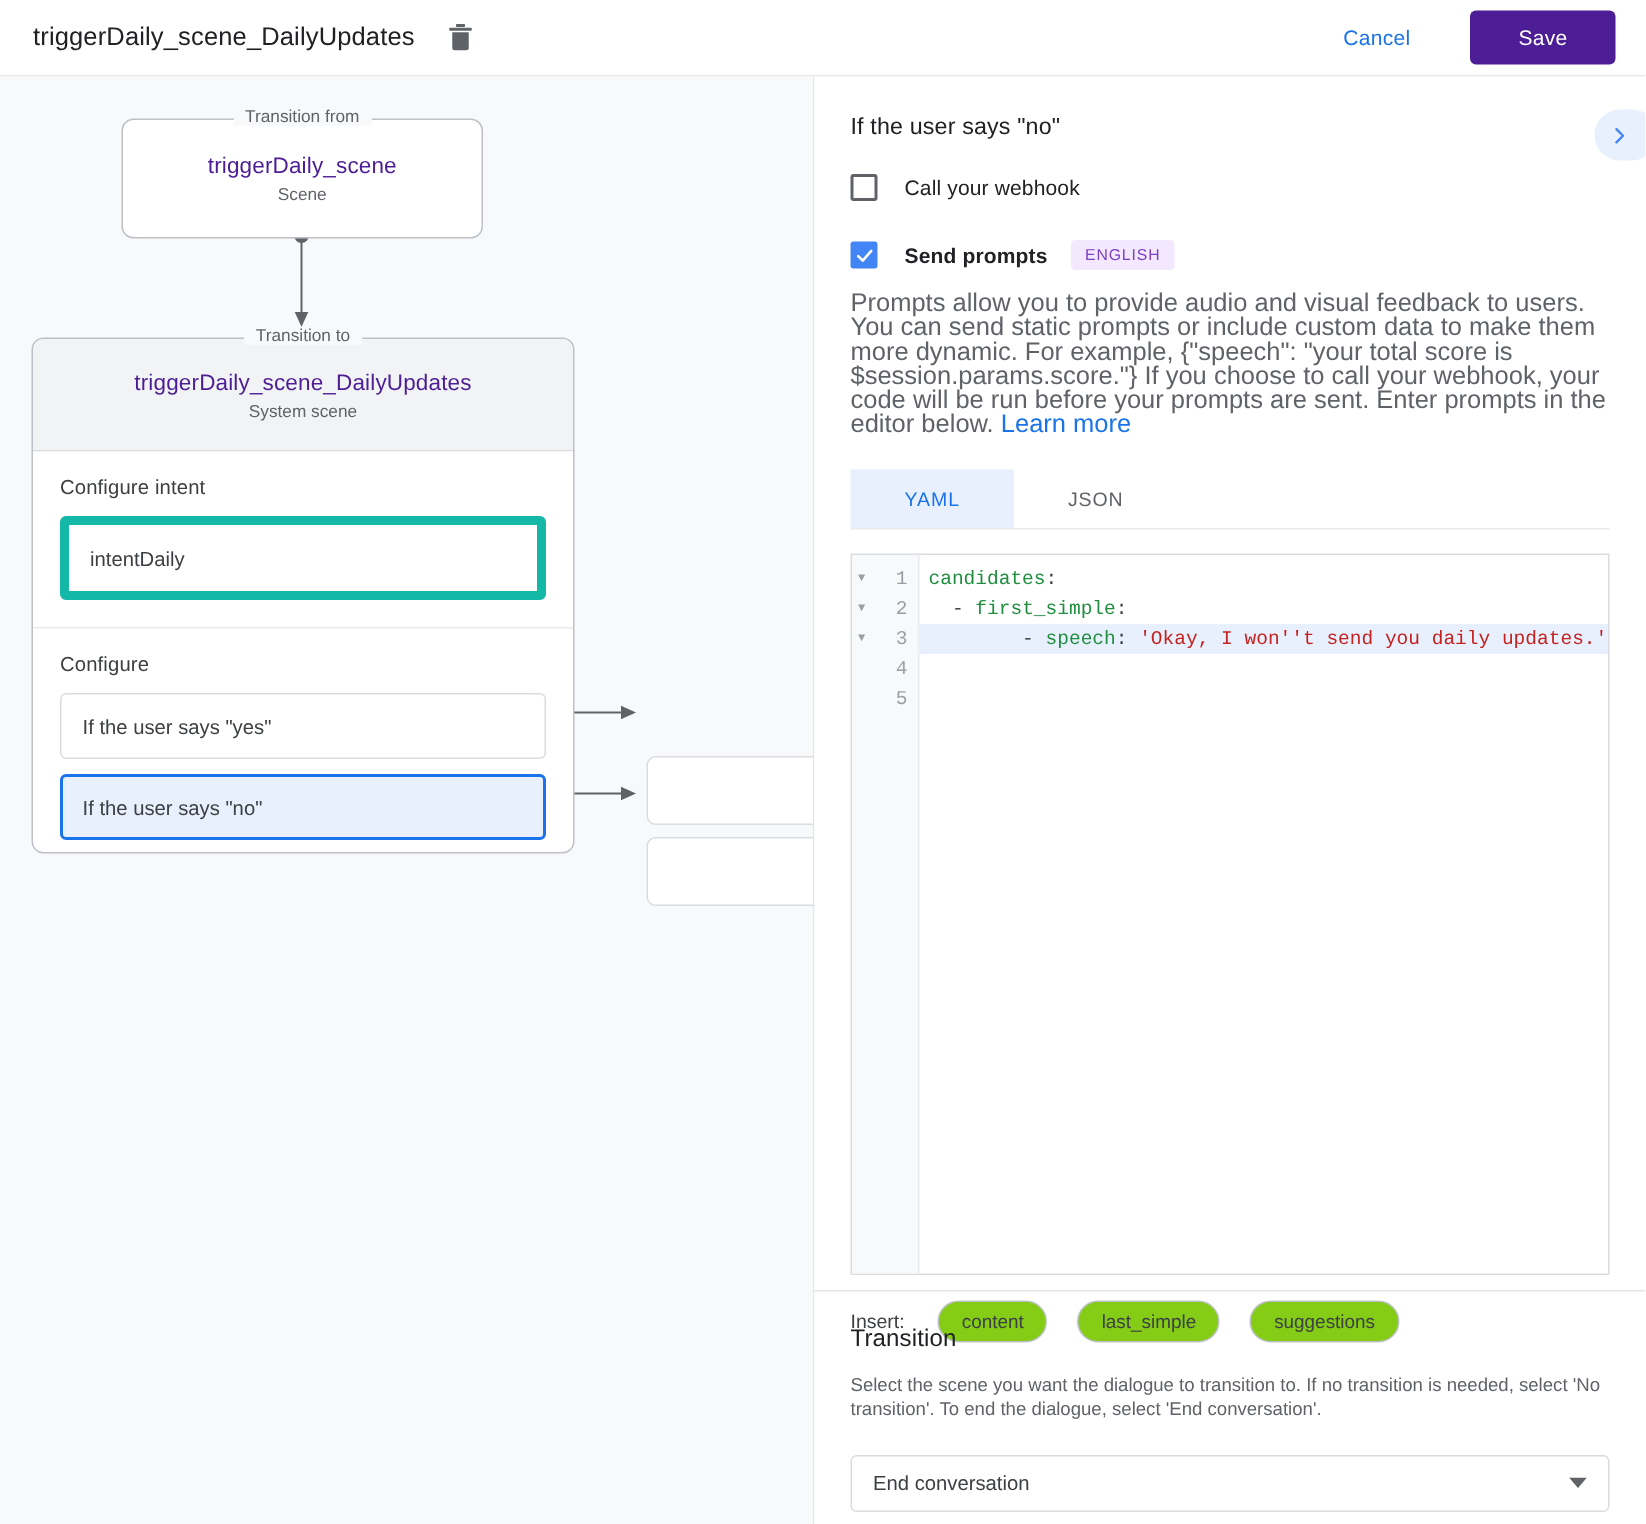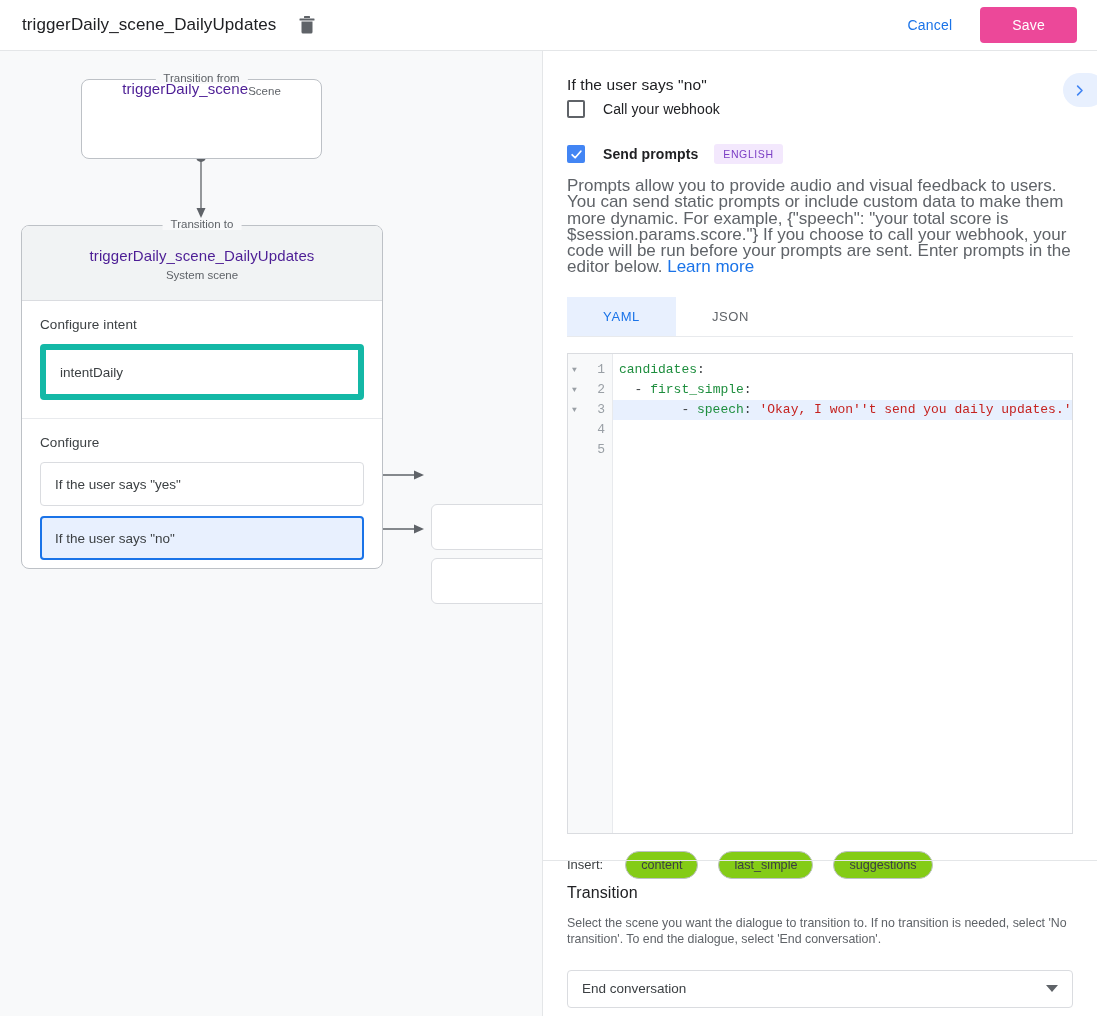--- a/index.html
+++ b/index.html
@@ -34,24 +34,25 @@
     margin-left: auto; display: flex; align-items: center; gap: 14px;
     padding-right: 20px;
   }
   .btn-cancel {
     background: none; border: none;
     color: #1a73e8; font-size: 14px; font-family: inherit;
     padding: 8px 14px; border-radius: 4px; cursor: pointer;
     letter-spacing: .2px;
   }
   .btn-save {
-    background: #ec4899; border: none; color: #ffffff;
+    background: #4c1d95; border: none; color: #ffffff;
     font-size: 14px; font-family: inherit; font-weight: 500;
     padding: 10px 32px; border-radius: 4px; cursor: pointer;
     letter-spacing: .2px;
+    margin-left: 12px;
   }
 
   
   .graph-panel {
     position: absolute; top: 51px; left: 0;
     width: 542px; height: 965px;
     background: #f8f9fa;
     overflow: hidden;
   }
   .panel-divider {
@@ -69,21 +70,21 @@
     position: absolute; top: -8px; left: 50%;
     transform: translateX(-50%);
     background: #f8f9fa; padding: 0 8px;
     font-size: 11.5px; color: #5f6368; white-space: nowrap;
   }
   .node-title { font-size: 15px; color: #4c1d95; text-align: center; letter-spacing: .1px; }
   .node-sub { font-size: 11.5px; color: #5f6368; text-align: center; margin-top: 5px; }
 
   #node-from {
     left: 81px; top: 28px; width: 241px; height: 80px;
-    display: flex; flex-direction: row; justify-content: center;
+    display: flex; flex-direction: column; justify-content: center;
   }
   #node-to {
     left: 21px; top: 174px; width: 362px; height: 344px;
     background: #ffffff; padding: 0;
   }
   .node-to-header {
     background: #f1f3f4;
     border-radius: 7px 7px 0 0;
     border-bottom: 1px solid #dadce0;
     padding: 21px 0 19px;
@@ -130,21 +131,21 @@
   .detail-head { display: flex; align-items: flex-start; }
   .detail-title { font-size: 15.5px; color: #202124; letter-spacing: .1px; padding-top: 3px; }
   .expand-btn {
     position: absolute; top: 22px; right: -8px;
     width: 42px; height: 34px;
     background: #e8f0fe; border-radius: 20px;
     display: flex; align-items: center; justify-content: flex-start;
     padding-left: 9px; cursor: pointer;
   }
 
-  .check-row { display: flex; align-items: center; margin-top: 6px; }
+  .check-row { display: flex; align-items: center; margin-top: 22px; }
   .cbox {
     width: 18px; height: 18px; border: 2px solid #5f6368;
     border-radius: 2px; background: #ffffff; cursor: pointer;
     flex: 0 0 auto;
   }
   .cbox.checked {
     background: #4285f4; border-color: #4285f4;
     display: flex; align-items: center; justify-content: center;
   }
   .check-label { margin-left: 18px; font-size: 14px; color: #202124; letter-spacing: .1px; }

